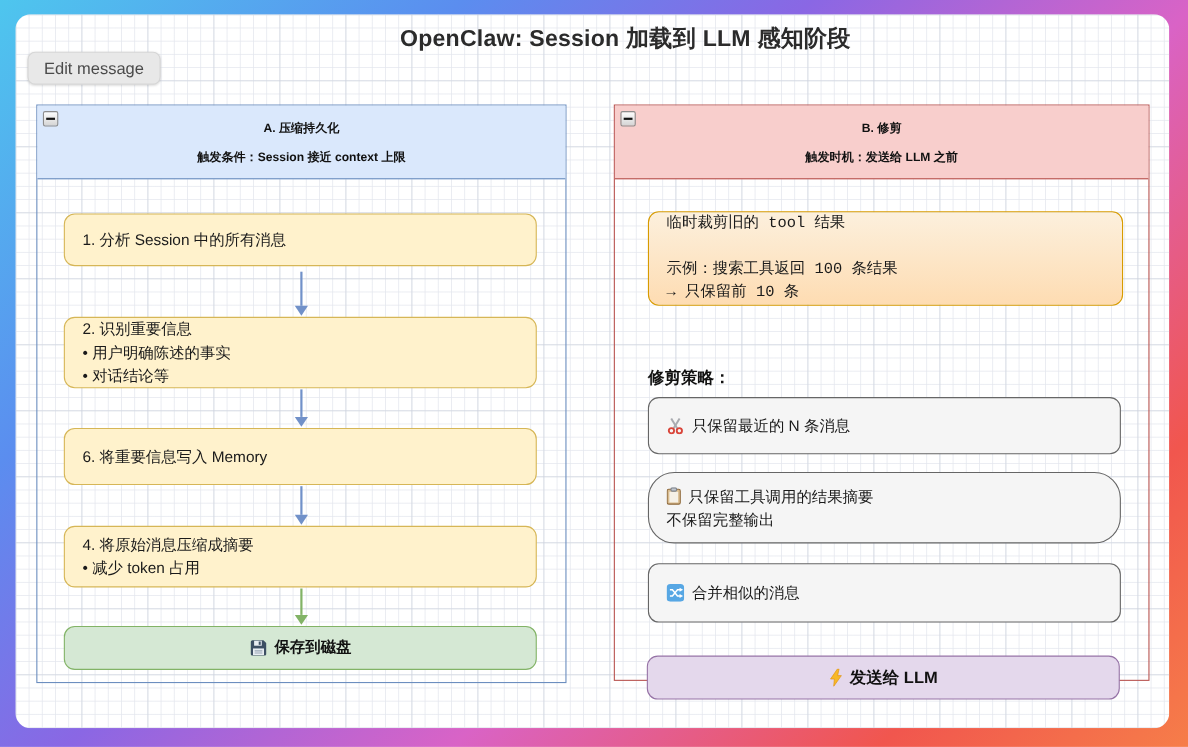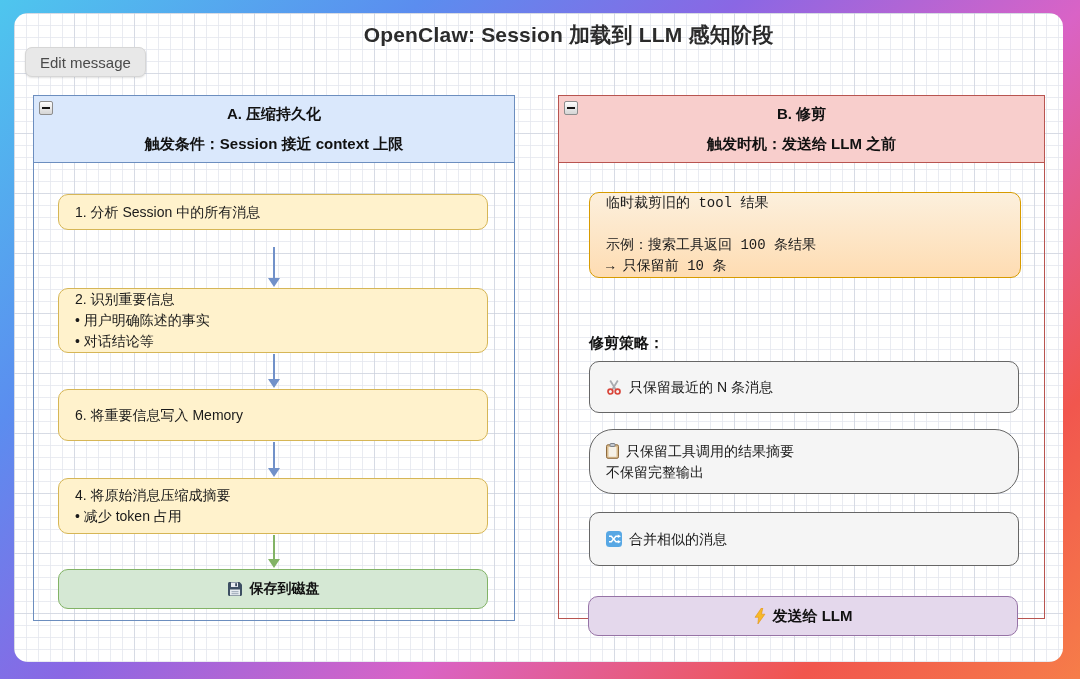--- a/index.html
+++ b/index.html
@@ -36,21 +36,21 @@
   .panel-a { left: 19px; top: 82px; width: 482px; height: 526px; border-color: #6c8ebf; }
   .panel-b { left: 544px; top: 82px; width: 487px; height: 524px; border-color: #b85450; }
   .panel-header {
     position: absolute; left: 0; top: 0; right: 0; height: 67px;
     border-bottom: 1px solid; display: flex; flex-direction: column;
     align-items: center; justify-content: center; gap: 11px;
   }
   .panel-a .panel-header { background: #dae8fc; border-color: #6c8ebf; }
   .panel-b .panel-header { background: #f8cecc; border-color: #b85450; }
   .panel-header .ph-title, .panel-header .ph-sub {
-    font-size: 15px; font-weight: 700; color: #111;
+    font-size: 11px; font-weight: 700; color: #111;
   }
   .collapse {
     position: absolute; left: 5px; top: 5px; width: 14px; height: 14px;
     background: linear-gradient(#fdfdfd, #d5d5d5); border: 1px solid #8d8d8d;
     border-radius: 2px; display: flex; align-items: center; justify-content: center;
     cursor: pointer;
   }
   .collapse .minus { width: 8px; height: 2px; background: #151515; }
   .node {
     position: absolute; border-radius: 10px; border: 1px solid;
@@ -102,21 +102,21 @@
 
   <section class="panel panel-a">
     <header class="panel-header">
       <div class="collapse">
           <span class="minus"></span>
         </div>
       <div class="ph-title">A. 压缩持久化</div>
       <div class="ph-sub">触发条件：Session 接近 context 上限</div>
     </header>
 
-    <div class="node step" style="top:98px;height:36px;">
+    <div class="node step" style="top:98px;height:48px;">
       <div>1. 分析 Session 中的所有消息</div>
     </div>
 
     <div class="varrow blue" style="left:234px;top:151px;height:40px;">
         <span class="stem"></span>
         <span class="head"></span>
       </div>
 
     <div class="node step" style="top:192px;height:65px;">
       <div>2. 识别重要信息</div>

